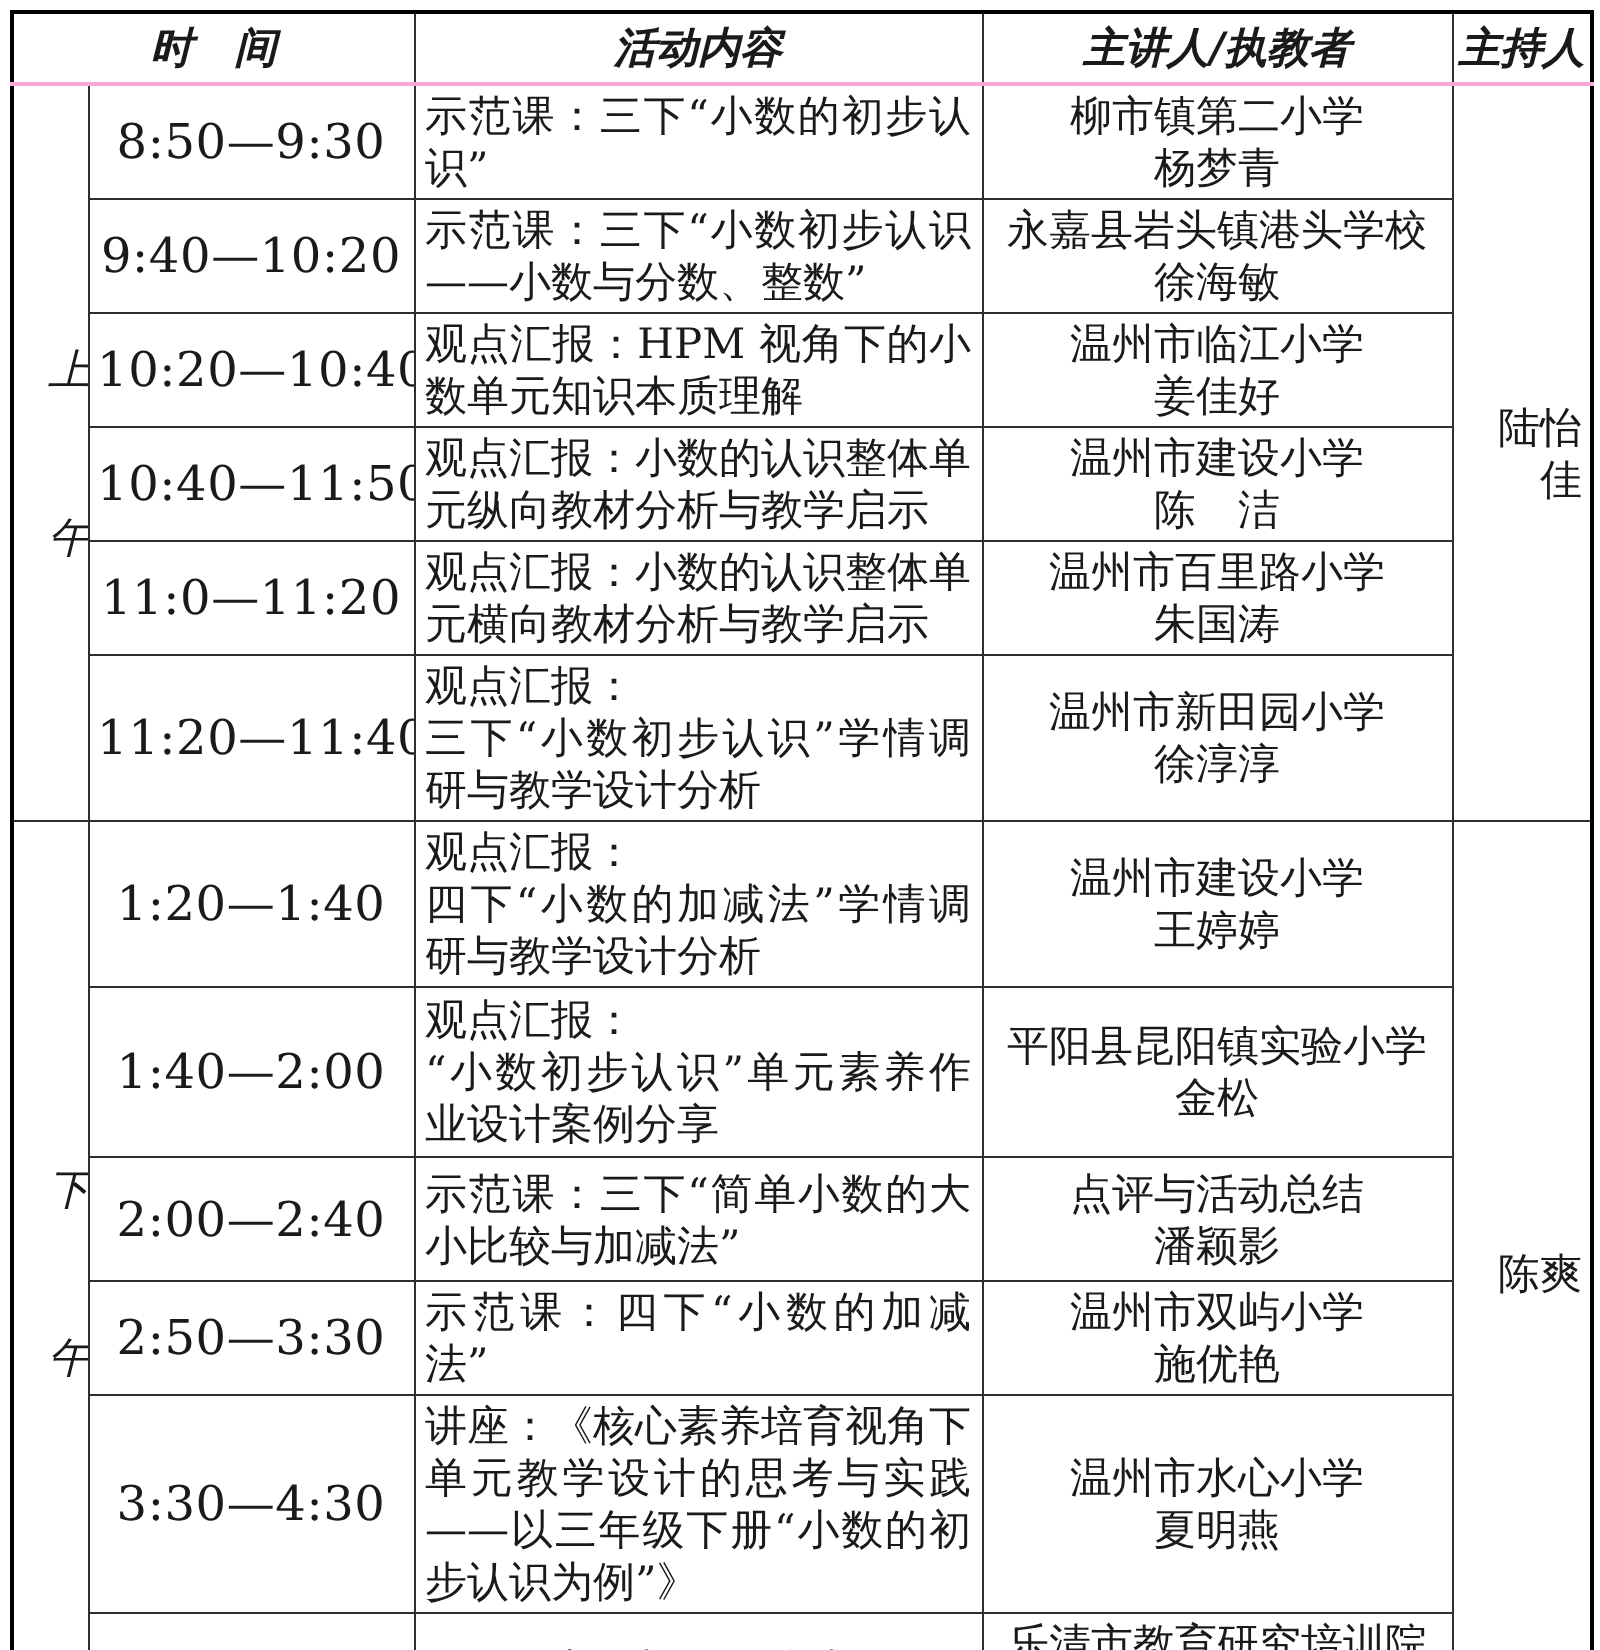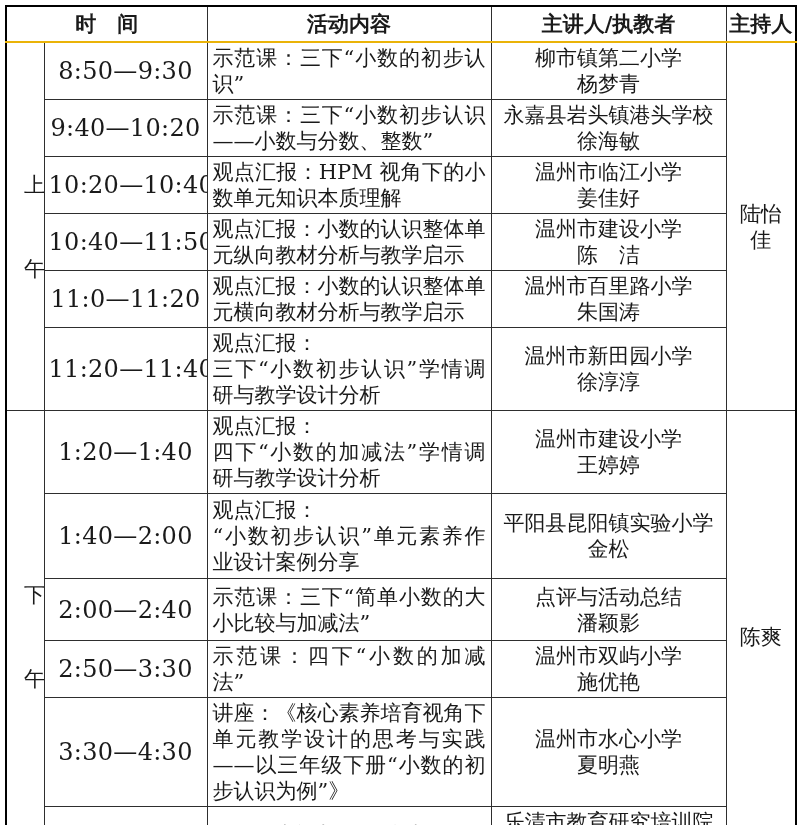--- a/index.html
+++ b/index.html
@@ -31,23 +31,24 @@
     border: 1px solid #2e2e2e;
     vertical-align: middle;
     font-size: 21px;
     line-height: 26px;
     padding: 2px 4px;
     overflow: hidden;
   }
   thead th {
     font-weight: bold;
     text-align: center;
-    border-bottom: 2px solid #eab308;
+    border-bottom: 2px solid #f9a8d4;
     padding: 2px;
     white-space: nowrap;
+    font-style: italic;
   }
   td.time {
     text-align: center;
     font-size: 24px;
     letter-spacing: 0.3px;
     white-space: nowrap;
   }
   td.activity {
     text-align: justify;
     white-space: pre-line;
@@ -55,25 +56,26 @@
   }
   td.activity.center {
     text-align: center;
   }
   td.speaker {
     text-align: center;
     white-space: pre-line;
     font-family: Liberation Serif, serif;
   }
   td.host {
-    text-align: center;
+    text-align: right;
   }
   td.period {
     padding: 16px;
     text-align: center;
+    font-style: italic;
   }
   td.period .vtext {
     width: 23px;
     margin: 0 auto;
     line-height: 84px;
     word-break: break-all;
     text-align: center;
   }
 </style>
 </head>

